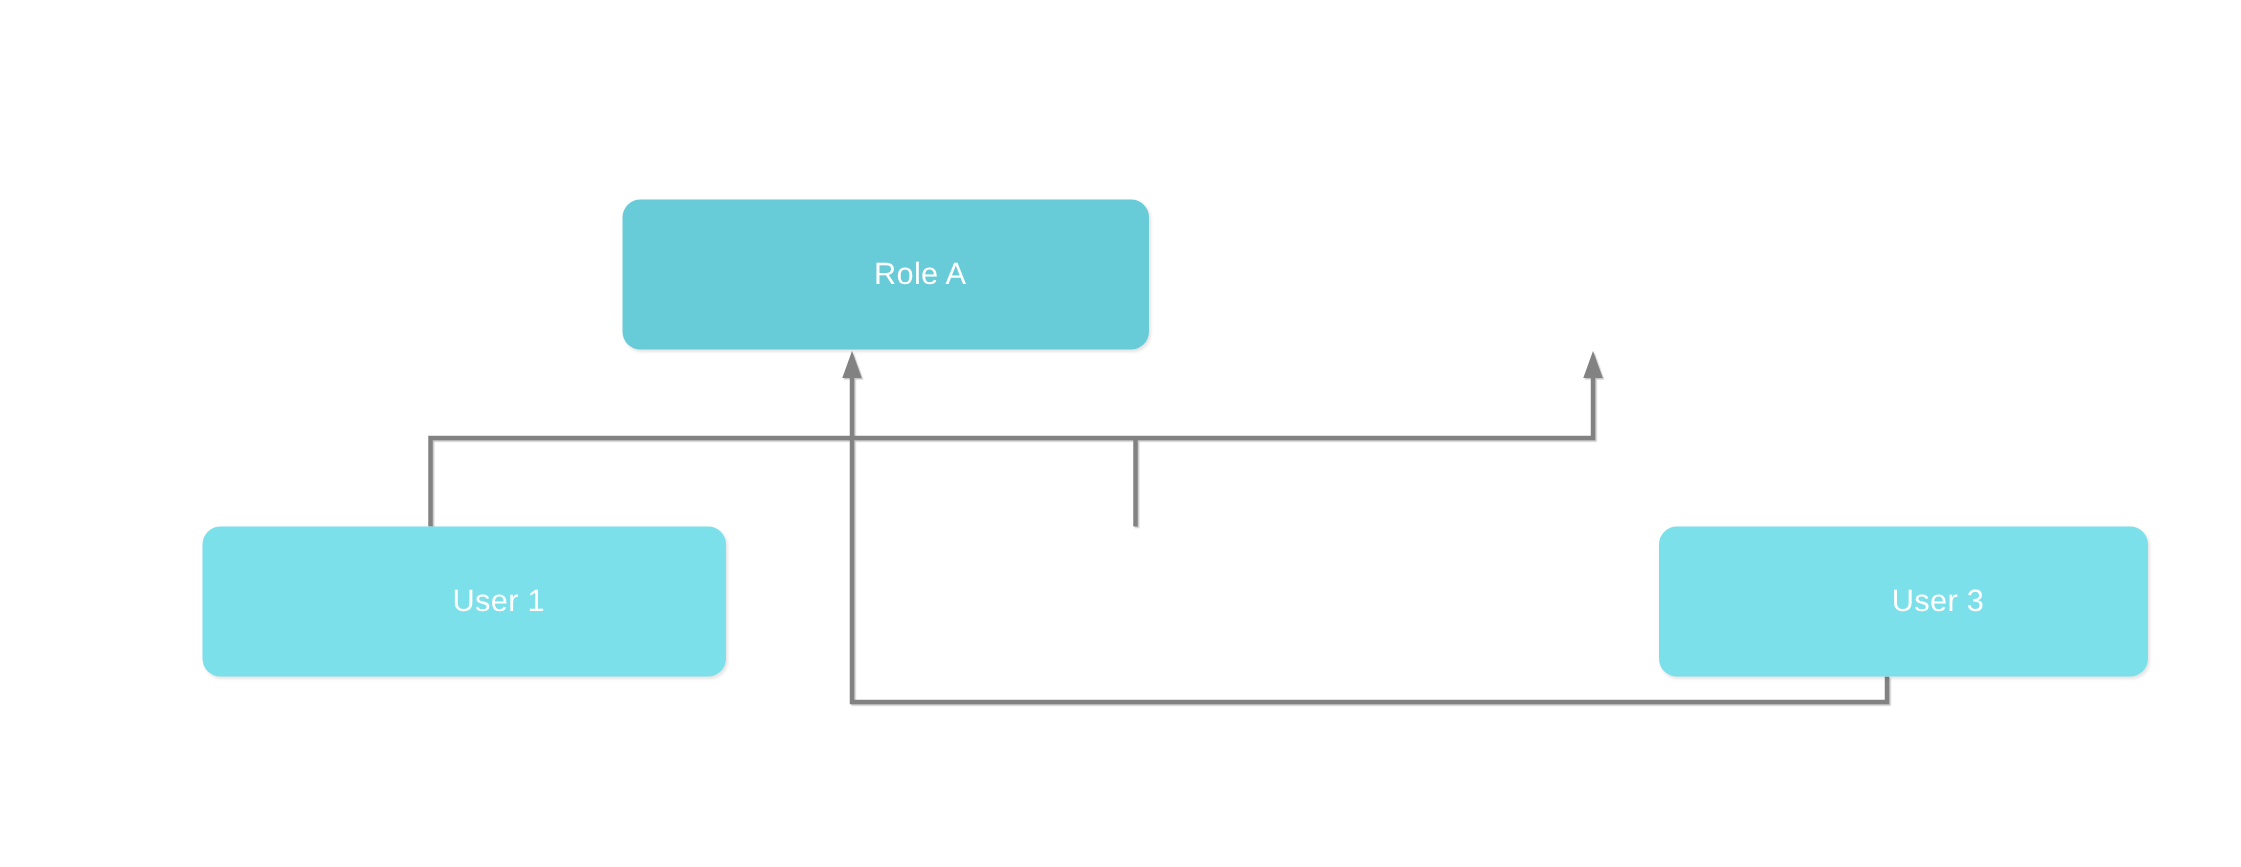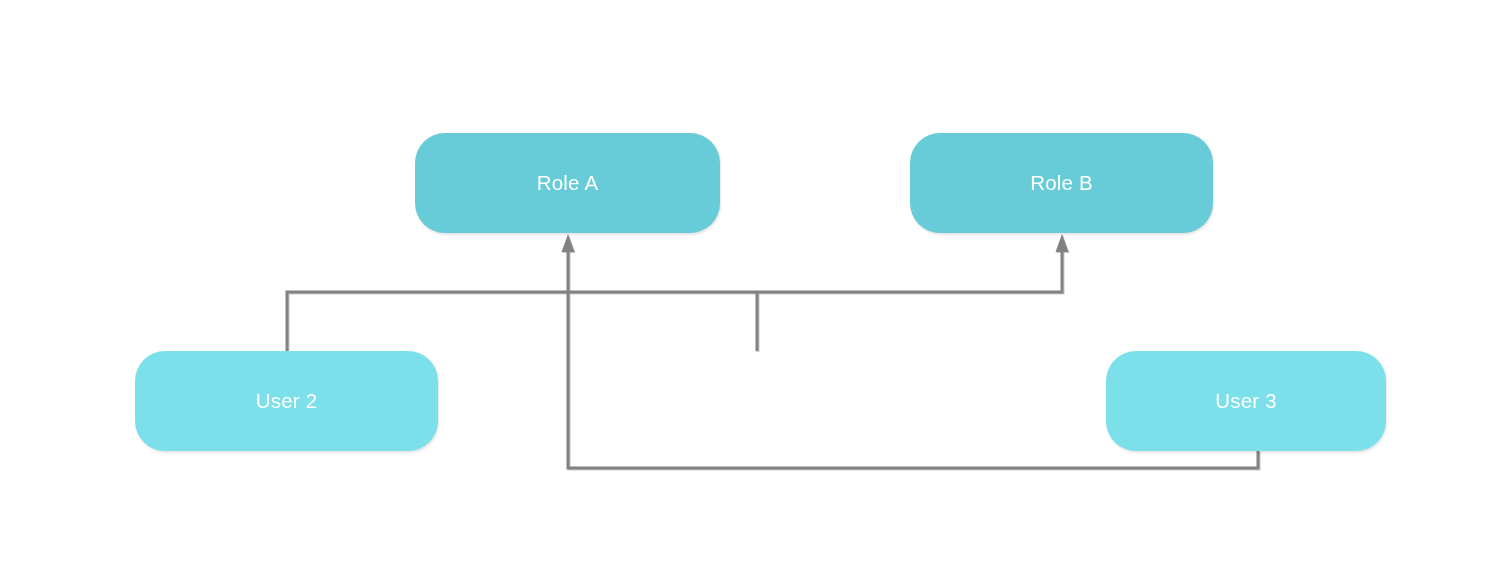--- a/index.html
+++ b/index.html
@@ -26,29 +26,30 @@
     stroke: var(--connector, #808080);
     stroke-width: 3;
   }
   .connector-layer polygon {
     fill: var(--connector, #808080);
     stroke: none;
   }
   .node {
     position: absolute;
     height: 100px;
-    border-radius: 30px;
+    border-radius: 12px;
     display: flex;
     align-items: center;
     justify-content: center;
     color: var(--label-text, #ffffff);
     font-size: 20.5px;
     letter-spacing: 0.2px;
     box-shadow: 1px 1.5px 2px rgba(0,0,0,0.10);
     cursor: default;
+    padding-left: 46px;
   }
   .node--role { background: var(--role-fill, #67cbd8); }
   .node--user { background: var(--user-fill, #7be0ea); }
 
   .node--role-a { left: 415px; top: 133px; width: 305px; }
   .node--role-b { left: 910px; top: 133px; width: 303px; }
   .node--user-1 { left: 135px; top: 351px; width: 303px; }
   .node--user-2 { left: 605px; top: 351px; width: 303px; }
   .node--user-3 { left: 1106px; top: 351px; width: 280px; }
 </style>
@@ -67,26 +68,23 @@
 
     <polygon points="1062,234 1055.5,252 1068.5,252"></polygon>
 
     <polygon points="568,234 561.5,252 574.5,252"></polygon>
   </svg>
 
   <div class="node node--role node--role-a">
     <span>Role A</span>
   </div>
 
-  <div class="node node--role node--role-b">
-    <span>Role B</span>
-  </div>
 
   <div class="node node--user node--user-1">
-    <span>User 2</span>
+    <span>User 1</span>
   </div>
 
 
   <div class="node node--user node--user-3">
     <span>User 3</span>
   </div>
 
 </div>
 
 </body></html>

